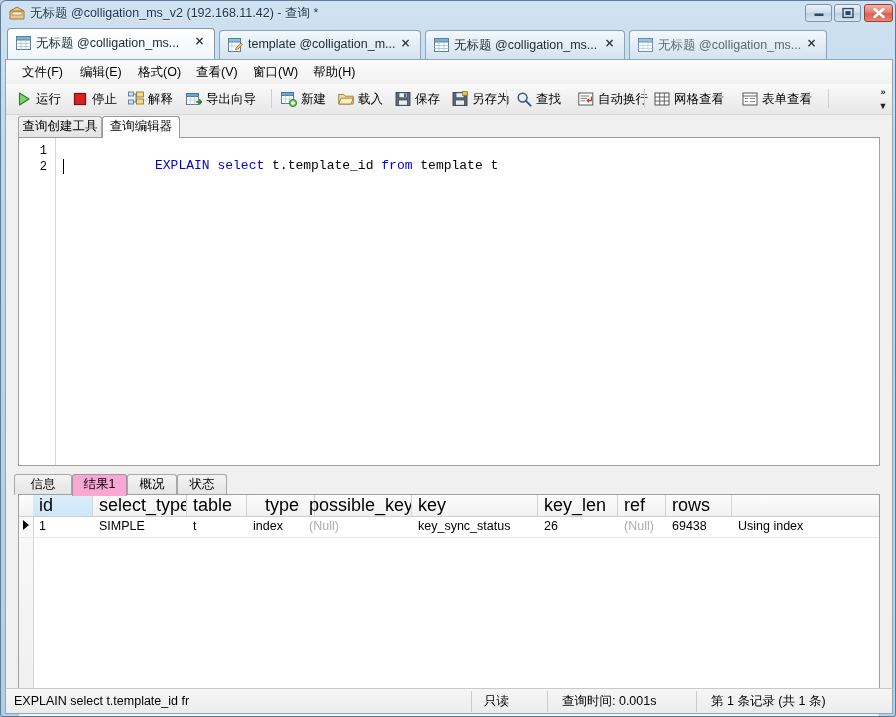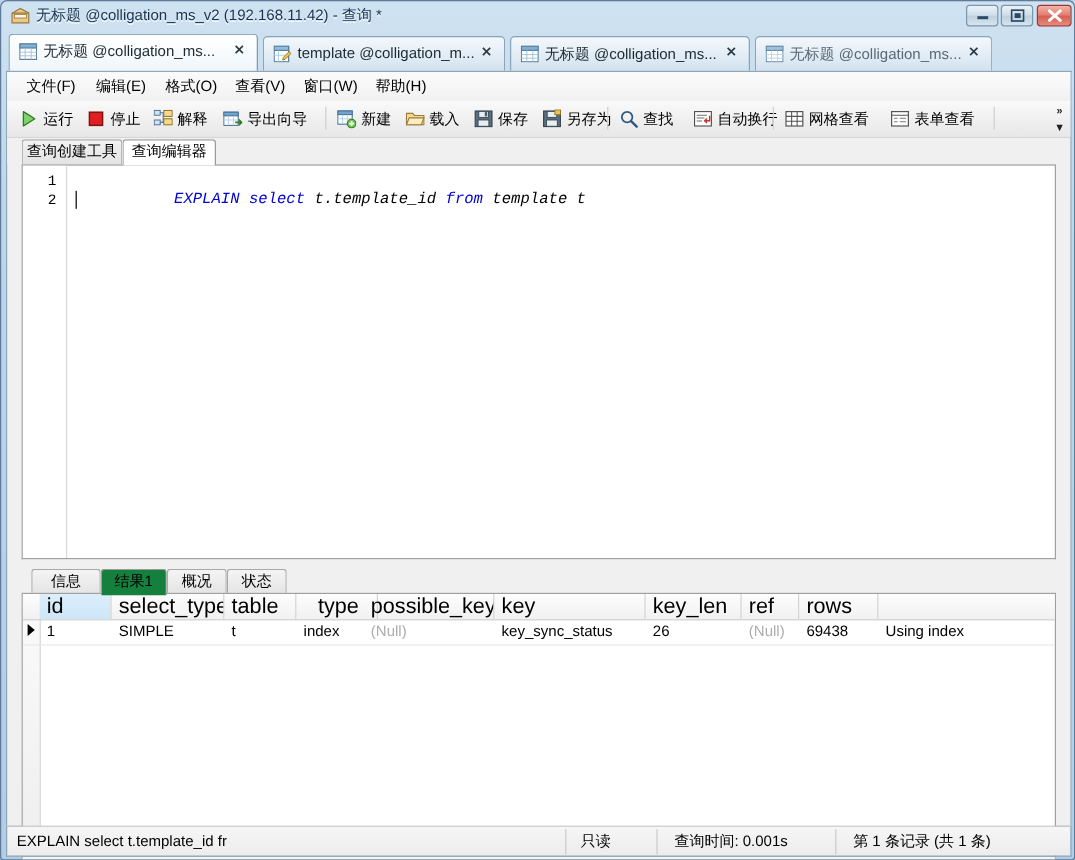--- a/index.html
+++ b/index.html
@@ -130,37 +130,37 @@
   .lineno{
     position:absolute;right:8px;width:30px;text-align:right;
     font-family:"Liberation Mono","DejaVu Sans Mono",monospace;
     font-size:12px;color:#000;
   }
   #codearea{
     position:absolute;left:44px;top:0;right:0;bottom:0;
     font-family:"Liberation Mono","DejaVu Sans Mono",monospace;
     font-size:13px;
   }
-  .codeline{position:absolute;left:4px;white-space:pre;font-style:italic;}
+  .codeline{position:absolute;left:14px;white-space:pre;}
   .kw{color:#0000d0;}
   .id{color:#000000;}
   #caret{
     position:absolute;left:0;top:21px;width:1px;height:15px;background:#000;
   }
   
   #restabs{
-    position:absolute;left:20px;top:413px;width:862px;height:22px;
+    position:absolute;left:8px;top:413px;width:862px;height:22px;
   }
   .restab{
     position:absolute;top:1px;height:21px;box-sizing:border-box;
     border:1px solid #a8a8a8;border-bottom:none;border-radius:3px 3px 0 0;
     background:linear-gradient(180deg,#f4f4f4 0%,#e4e4e4 100%);
     font-size:12.5px;line-height:19px;text-align:center;color:#000;
   }
-  .restab.active{background:#15803d;border-color:#9a9a9a;height:22px;z-index:3;}
+  .restab.active{background:#f9a8d4;border-color:#9a9a9a;height:22px;z-index:3;}
   #grid{
     position:absolute;left:12px;top:434px;width:862px;height:203px;
     box-sizing:border-box;border:1px solid #9f9f9f;background:#ffffff;
     overflow:hidden;
   }
   #gridhead{
     position:absolute;left:0;top:0;width:100%;height:21px;
     background:linear-gradient(180deg,#fdfdfd 0%,#f1f1f1 100%);
     border-bottom:1px solid #cfcfcf;
   }

